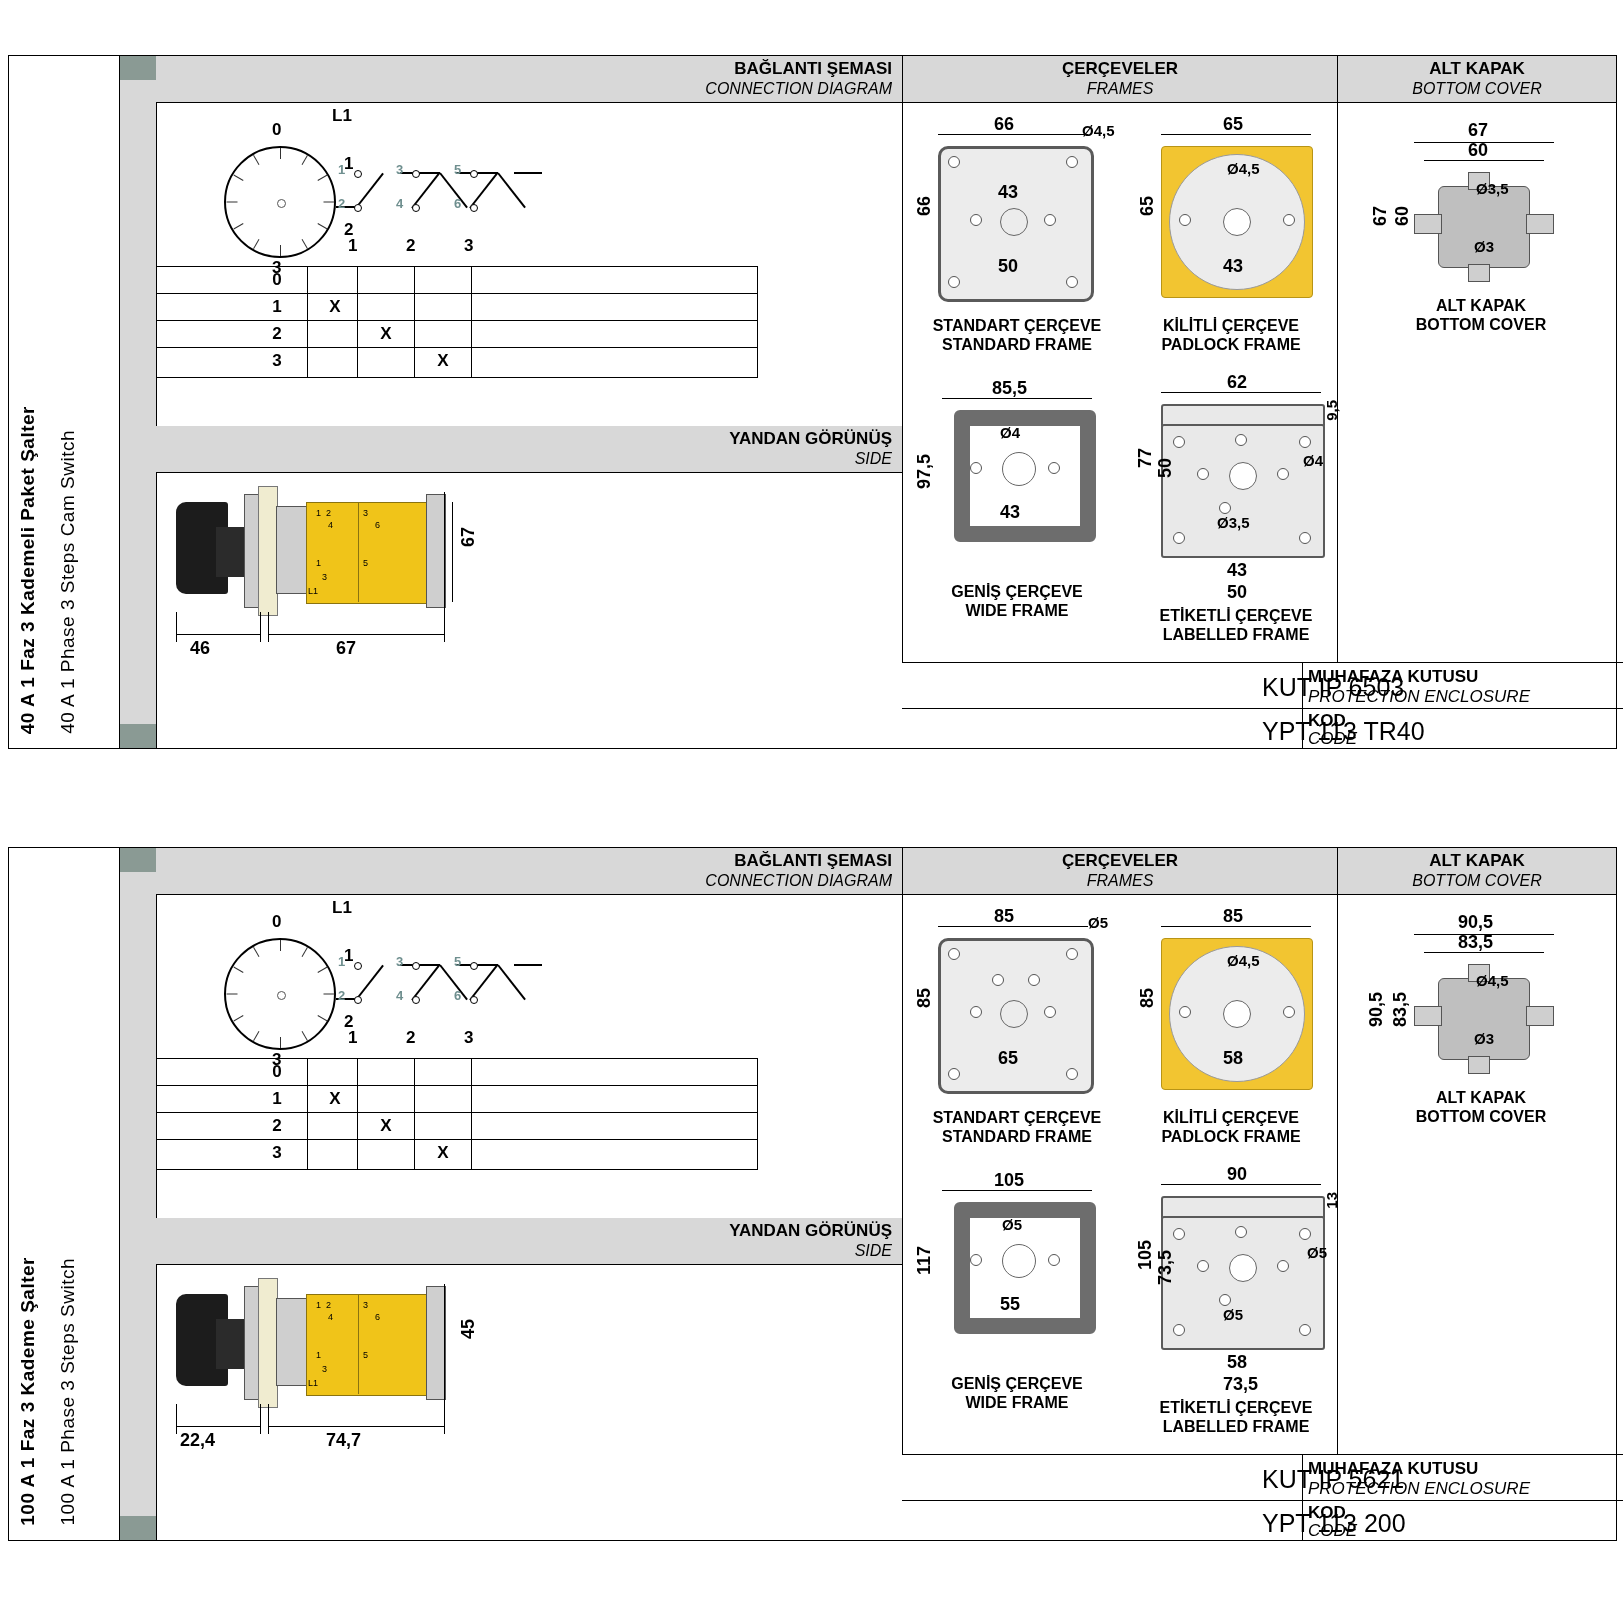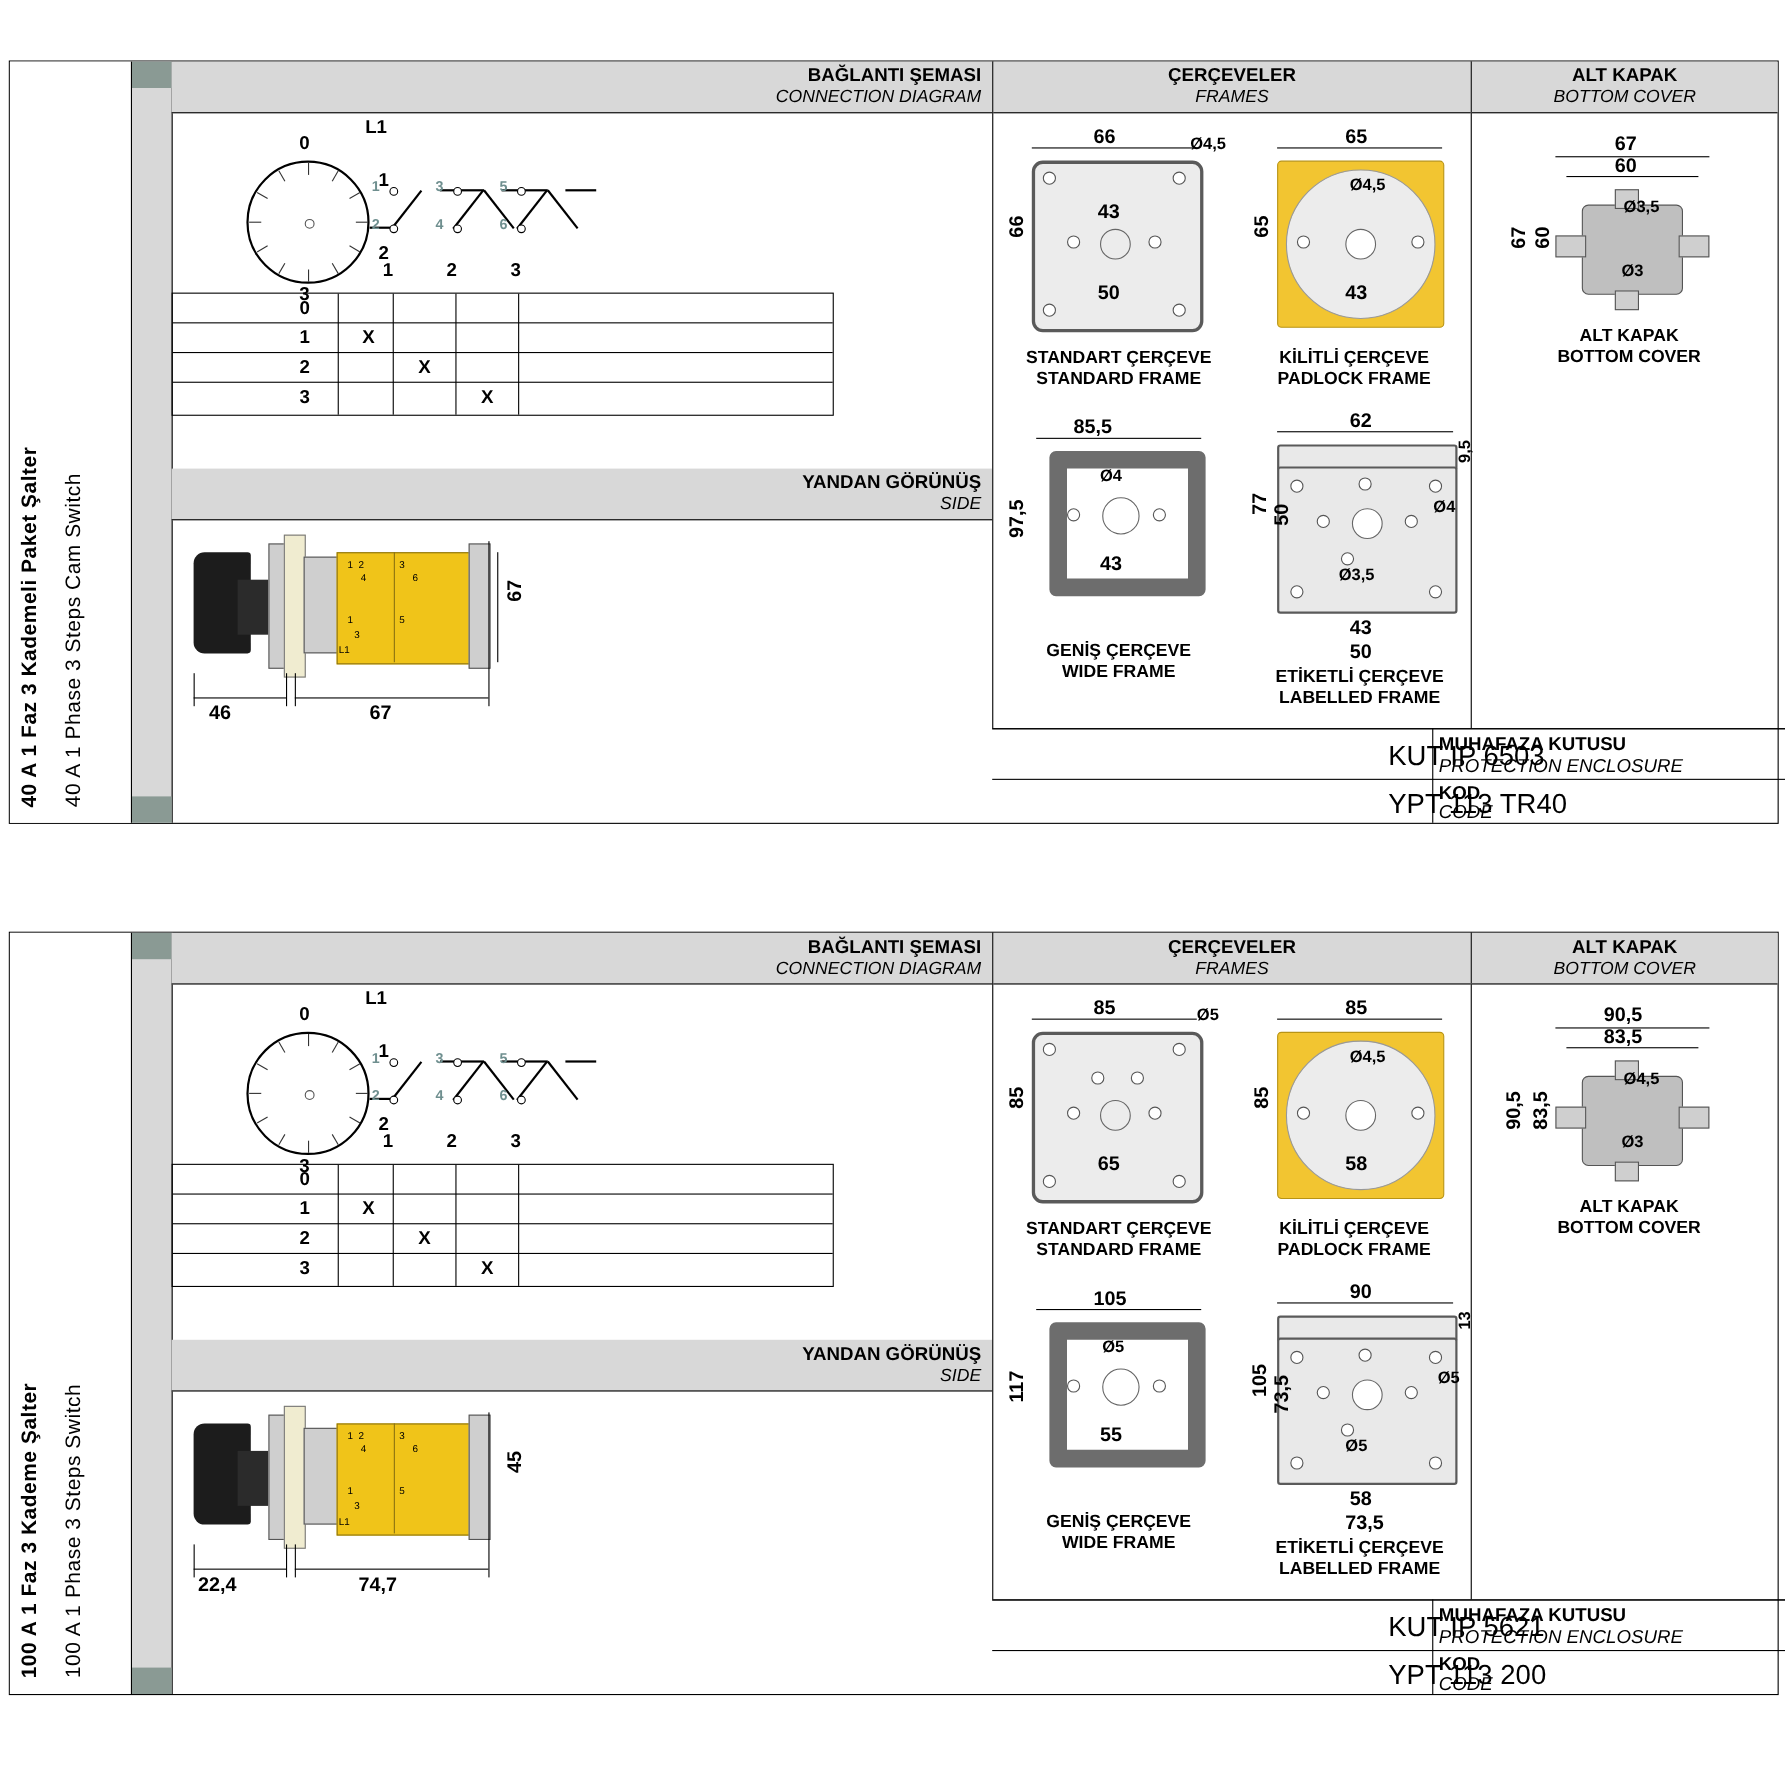--- a/index.html
+++ b/index.html
@@ -279,21 +279,21 @@
         <div class="en">PADLOCK FRAME</div>
       </div>
     </div>
 
     <div class="fr" style="left:756px;top:318px;width:210px;height:290px;">
       <div class="frsq dark" style="left:42px;top:36px;width:110px;height:100px;"></div>
       <div class="circ" style="left:90px;top:78px;width:32px;height:32px;"></div>
       <div class="sm-hole" style="left:58px;top:88px;"></div>
       <div class="sm-hole" style="left:136px;top:88px;"></div>
       <div class="dimline" style="left:30px;top:24px;width:150px;"></div>
-      <div class="dimtxt" style="left:64px;top:4px;">85,5</div>
+      <div class="dimtxt" style="left:80px;top:4px;">85,5</div>
       <div class="dimtxt rot" style="left:2px;top:80px;">97,5</div>
       <div class="dimtxt sm" style="left:88px;top:50px;">Ø4</div>
       <div class="dimtxt" style="left:88px;top:128px;">43</div>
       <div class="cap" style="left:0;top:208px;">
         <div>GENİŞ ÇERÇEVE</div>
         <div class="en">WIDE FRAME</div>
       </div>
     </div>
 
     <div class="fr" style="left:975px;top:318px;width:210px;height:290px;">

